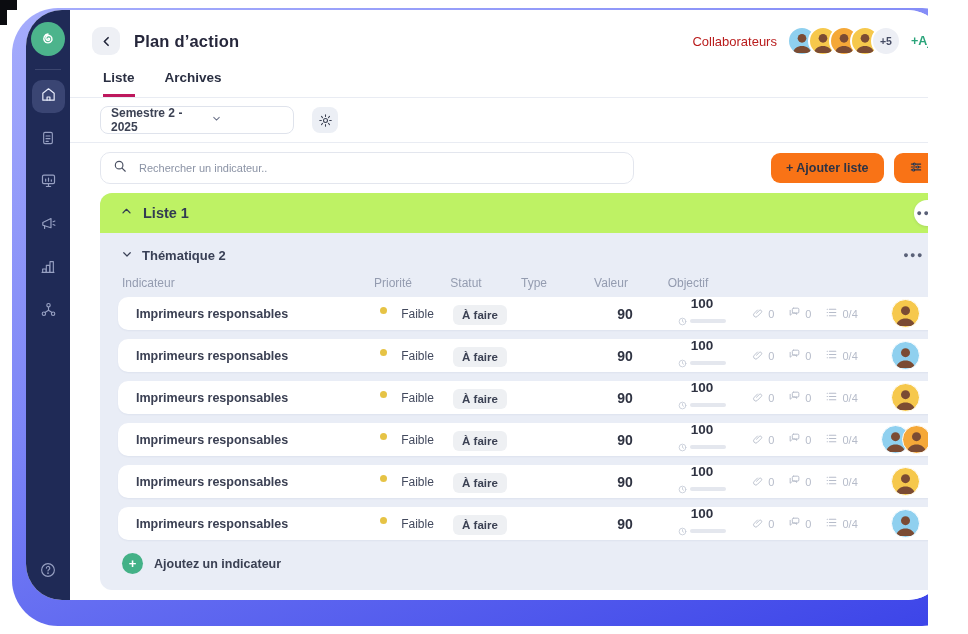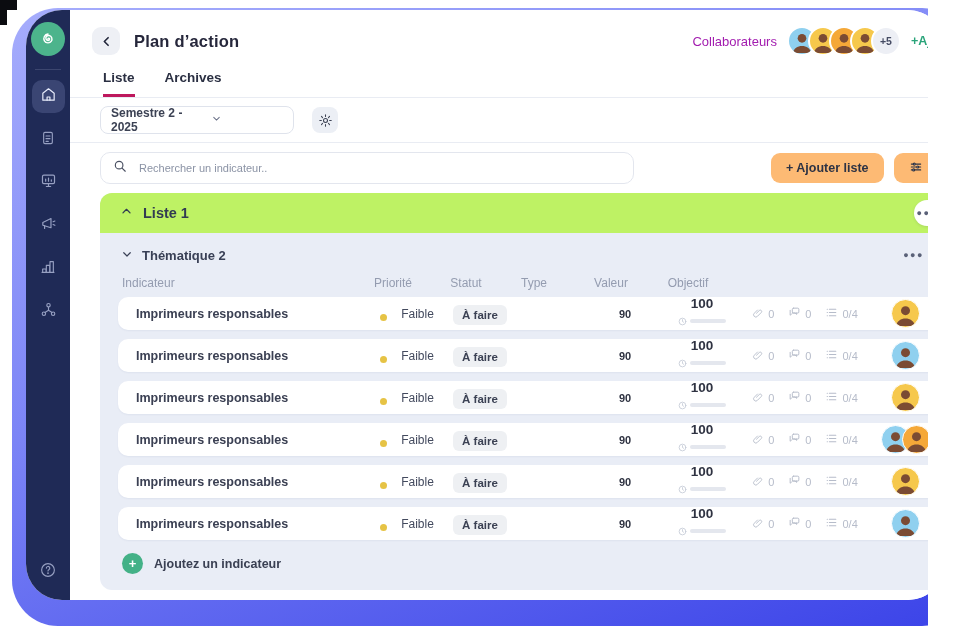--- a/index.html
+++ b/index.html
@@ -25,21 +25,21 @@
   .side-item.active svg{stroke:#e7ebfa;}
   .side-help{margin-top:auto;margin-bottom:14px;}
 
   
   .main{flex:1;min-width:0;display:flex;flex-direction:column;background:#fff;}
   .title-row{display:flex;align-items:center;padding:16px 0 0 22px;}
   .back{width:28px;height:28px;border:none;border-radius:9px;background:#eef0f5;display:flex;
     align-items:center;justify-content:center;cursor:pointer;flex:none;}
   .title-row h1{font-size:16.5px;font-weight:700;color:#26273b;margin:0 0 0 14px;letter-spacing:.2px;}
   .collab{margin-left:auto;display:flex;align-items:center;margin-right:-18px;}
-  .collab-label{font-size:13px;color:#a21caf;}
+  .collab-label{font-size:13px;color:#b91c1c;}
   .avstack{display:flex;margin-left:10px;}
   .avatar{width:26px;height:26px;border-radius:50%;border:2px solid #fff;overflow:hidden;flex:none;
     display:flex;align-items:flex-end;justify-content:center;}
   .avstack .avatar + .avatar{margin-left:-9px;}
   .plus5{width:26px;height:26px;border-radius:50%;border:2px solid #fff;background:#edeff5;color:#454b63;
     font-size:10.5px;font-weight:700;display:flex;align-items:center;justify-content:center;margin-left:-9px;}
   .add-collab{font-size:12.5px;font-weight:700;color:#2aa47a;margin-left:10px;white-space:nowrap;cursor:pointer;}
 
   .tabs{display:flex;gap:30px;padding:14px 0 0 33px;}
   .tab{font-size:13.5px;font-weight:700;color:#2a2f42;padding-bottom:9px;cursor:pointer;}
@@ -54,21 +54,21 @@
   .gearbtn{width:26px;height:26px;border:none;border-radius:8px;background:#eceff5;cursor:pointer;
     display:flex;align-items:center;justify-content:center;font-size:15px;color:#3f4556;padding:0;}
 
   .search-row{display:flex;align-items:center;padding:9px 0 9px 30px;}
   .search{width:508px;height:30px;border:1px solid #e3e6ee;border-radius:10px;background:#fff;
     display:flex;align-items:center;padding:0 12px;gap:10px;}
   .search input{border:none;outline:none;flex:1;font-size:11px;color:#444;background:transparent;
     font-family:Liberation Sans, sans-serif;}
   .search input::placeholder{color:#8b93a5;}
   .actions{margin-left:auto;display:flex;gap:10px;margin-right:-36px;}
-  .btn{height:30px;border:none;border-radius:9px;background:#fdba74;color:#2e3344;font-size:12.5px;
+  .btn{height:30px;border:none;border-radius:9px;background:#f97316;color:#2e3344;font-size:12.5px;
     font-weight:600;padding:0 15px;cursor:pointer;display:flex;align-items:center;gap:7px;white-space:nowrap;
     font-family:"Liberation Sans",sans-serif;}
 
   
   .listbox{margin-left:30px;background:#e9edf6;border-radius:12px;flex:none;}
   .listhead{height:40px;background:#bef264;border-radius:12px 12px 0 0;display:flex;align-items:center;
     padding:0 4px 0 20px;cursor:pointer;}
   .listhead .lbl{font-size:14.5px;font-weight:700;color:#323b52;margin-left:10px;}
   .dots-circle{margin-left:auto;width:26px;height:26px;border:none;border-radius:50%;background:#fff;
     box-shadow:0 1px 3px rgba(30,45,90,.12);color:#5a6178;font-size:9px;letter-spacing:1.5px;font-weight:700;
@@ -79,25 +79,25 @@
   .themerow .lbl{font-size:13px;font-weight:700;color:#394056;margin-left:9px;}
 
   .grid{display:grid;grid-template-columns:226px 90px 56px 80px 74px 80px 126px 75px;align-items:center;}
   .colhead{margin:9px 1px 4px 18px;padding-left:4px;height:20px;}
   .colhead span{font-size:12px;color:#949cb0;}
   .colhead .c{justify-self:center;}
 
   .row{height:33px;background:#fff;border-radius:10px;margin:0 1px 9px 18px;padding-left:18px;
     box-shadow:0 1px 2px rgba(23,43,99,.05);cursor:pointer;}
   .ind{font-size:12.5px;font-weight:600;color:#3b4053;}
-  .pri{justify-self:center;display:flex;align-items:flex-end;gap:14px;font-size:12px;color:#434a5e;}
+  .pri{justify-self:center;display:flex;align-items:flex-start;gap:14px;font-size:12px;color:#434a5e;}
   .dot{width:7px;height:7px;border-radius:50%;background:#e6c345;}
   .status{justify-self:center;}
   .badge{background:#eef0f3;border-radius:6px;padding:4px 9px;font-size:11.5px;font-weight:600;color:#3c4254;white-space:nowrap;}
-  .val{justify-self:center;font-size:11px;font-weight:700;color:#2f3342;}
+  .val{justify-self:center;font-size:14px;font-weight:700;color:#2f3342;}
   .obj{justify-self:center;display:flex;flex-direction:column;align-items:center;}
   .obj-num{font-size:13.5px;font-weight:700;color:#2f3342;line-height:13px;}
   .obj-bar{display:flex;align-items:center;gap:3px;margin-top:2px;}
   .track{width:36px;height:4px;border-radius:2px;background:#e4e7ee;overflow:hidden;}
   .bar-fill{height:100%;background:#f3b33c;border-radius:2px;}
   .meta{display:flex;justify-content:center;gap:14px;}
   .mitem{display:flex;align-items:center;gap:4px;font-size:11px;color:#b6bcca;}
   .avs{display:flex;justify-content:center;}
   .avs .avatar{width:27px;height:27px;border-width:1.5px;}
   .avs .avatar + .avatar{margin-left:-8px;}

